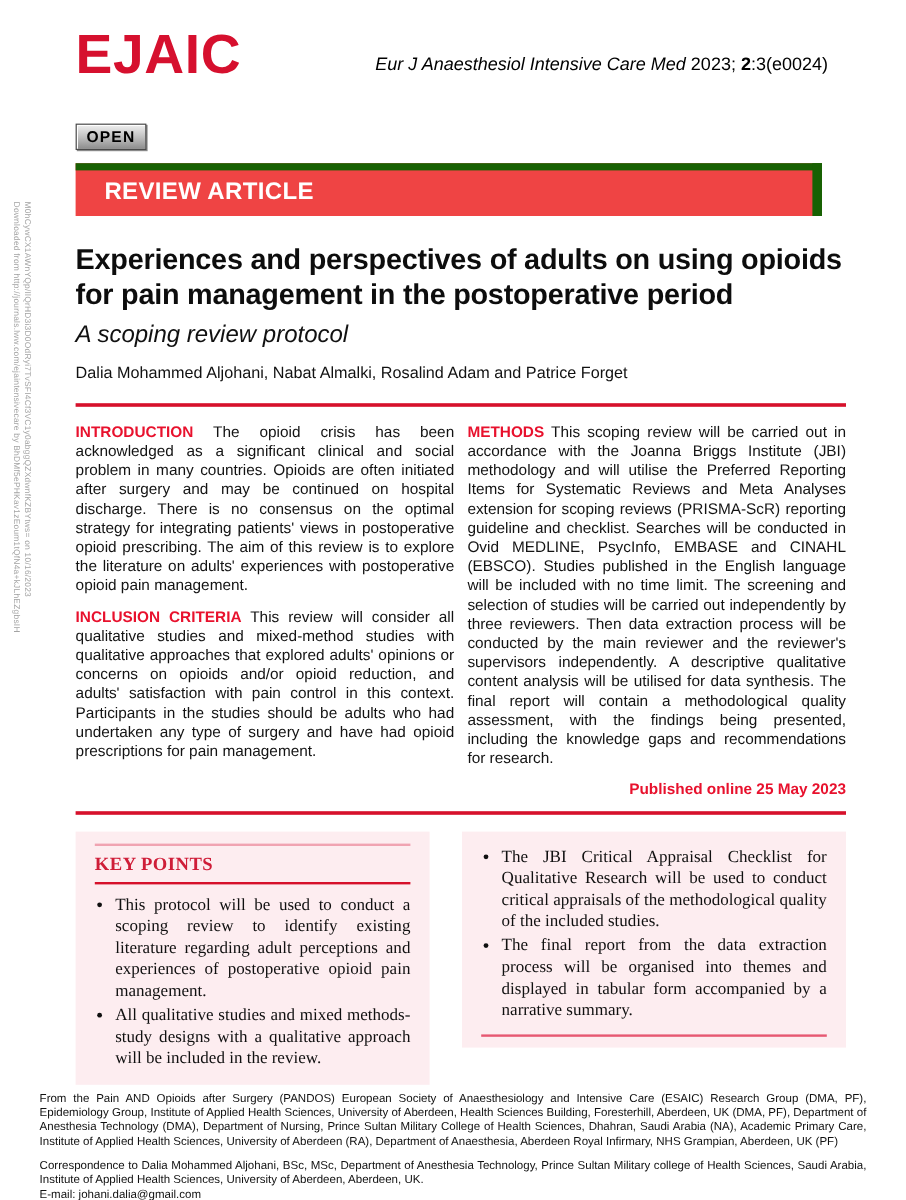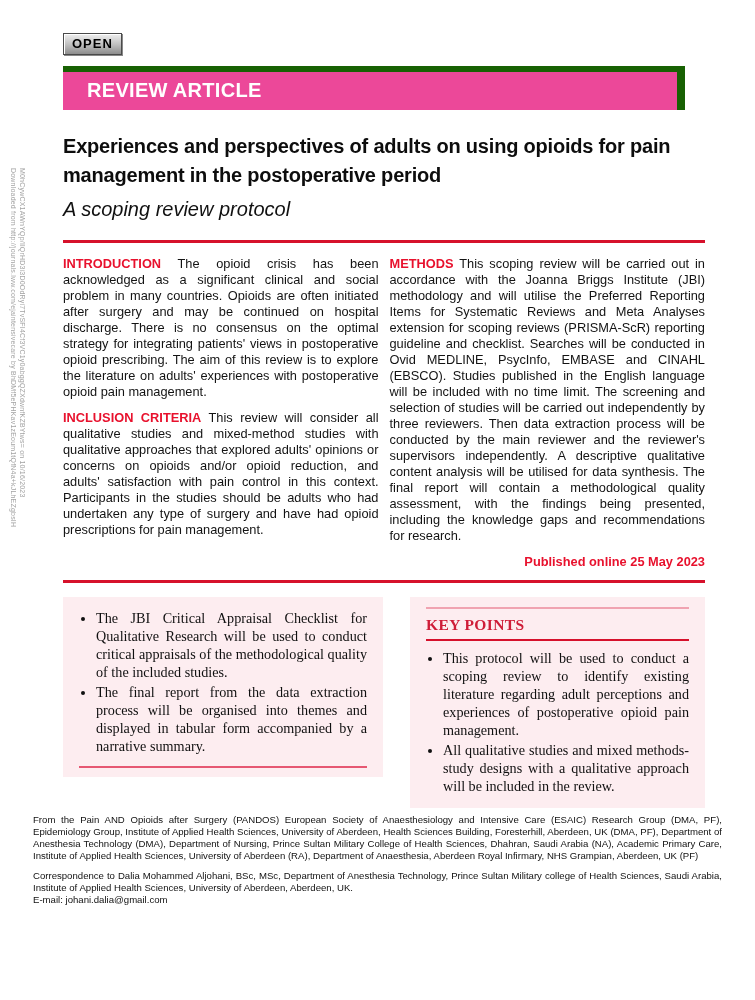--- a/index.html
+++ b/index.html
@@ -23,29 +23,29 @@
   .citation { font-size:15px; color:#000; padding-bottom:8px; padding-right:15px; white-space:nowrap; }
   .citation .cit-journal { font-style:italic; }
   .citation .cit-volume { font-weight:bold; }
   .open-badge {
     display:inline-block; margin-top:33px; padding:2px 8px 3px;
     font-size:13px; font-weight:bold; letter-spacing:1px; color:#000;
     background:linear-gradient(180deg,#f0f0f0 0%,#bdbdbd 55%,#8d8d8d 100%);
     border:1px solid #4a4a4a; box-shadow:inset 1px 1px 0 #ffffff, 1px 1px 0 #888;
   }
   .banner {
-    margin-top:11px; width:614px; background:#ec4899;
+    margin-top:11px; width:614px; background:#ef4444;
     border-top:6px solid #186103; border-right:8px solid #186103;
   }
   .banner-text {
     display:block; color:#fff; font-weight:bold; font-size:20px;
     letter-spacing:0.3px; padding:7px 0 8px 24px;
   }
   h1.title {
-    margin:22px 0 0; font-size:20px; line-height:29px; font-weight:bold;
+    margin:22px 0 0; font-size:24px; line-height:29px; font-weight:bold;
     color:#0d0d0d; letter-spacing:-0.2px;
   }
   .subtitle { margin-top:6px; font-size:20px; line-height:26px; font-style:italic; font-weight:normal; color:#111; }
   .authors { margin-top:11px; font-size:13.5px; color:#111; }
   .red-rule { border:none; border-top:3px solid #d6112b; margin:18px 0 0; }
   .red-rule.after-abstract { margin:0; }
   .abstract { display:flex; gap:11px; margin-top:13px; }
   .abs-col { width:315.5px; font-size:12.8px; line-height:16px; text-align:justify; color:#131313; }
   .abs-col p { margin:0 0 10px; }
   .abs-label { color:#e8112d; font-weight:bold; }
@@ -76,61 +76,66 @@
 
 <div class="page">
 
   <div class="watermark">
     <span>Downloaded from http://journals.lww.com/ejaintensivecare by BhDMf5ePHKav1zEoum1tQfN4a+kJLhEZgbsIH</span>
     <span>M0hCywCX1AWnYQp/IlQrHD3i3D0OdRyi7TvSFI4Cf3VC1y0abggQZXdwnfKZBYtws= on 10/16/2023</span>
   </div>
 
   <div class="content">
 
+    <div class="header-row">
+      <div class="logo">EJAIC</div>
+      <div class="citation"><i class="cit-journal">Eur J Anaesthesiol Intensive Care Med</i> <span>2023;</span> <span class="cit-volume">2</span><span>:3(e0024)</span></div>
+    </div>
 
     <span class="open-badge">OPEN</span>
 
     <div class="banner">
       <span class="banner-text">REVIEW ARTICLE</span>
     </div>
 
     <h1 class="title">Experiences and perspectives of adults on using opioids for pain management in the postoperative period</h1>
     <div class="subtitle">A scoping review protocol</div>
+    <div class="authors">Dalia Mohammed Aljohani, Nabat Almalki, Rosalind Adam and Patrice Forget</div>
 
     <hr class="red-rule">
 
     <div class="abstract">
       <div class="abs-col">
         <p><span class="abs-label">INTRODUCTION</span> <span>The opioid crisis has been acknowledged as a significant clinical and social problem in many countries. Opioids are often initiated after surgery and may be continued on hospital discharge. There is no consensus on the optimal strategy for integrating patients' views in postoperative opioid prescribing. The aim of this review is to explore the literature on adults' experiences with postoperative opioid pain management.</span></p>
         <p><span class="abs-label">INCLUSION CRITERIA</span> <span>This review will consider all qualitative studies and mixed-method studies with qualitative approaches that explored adults' opinions or concerns on opioids and/or opioid reduction, and adults' satisfaction with pain control in this context. Participants in the studies should be adults who had undertaken any type of surgery and have had opioid prescriptions for pain management.</span></p>
       </div>
       <div class="abs-col">
         <p><span class="abs-label">METHODS</span> <span>This scoping review will be carried out in accordance with the Joanna Briggs Institute (JBI) methodology and will utilise the Preferred Reporting Items for Systematic Reviews and Meta Analyses extension for scoping reviews (PRISMA-ScR) reporting guideline and checklist. Searches will be conducted in Ovid MEDLINE, PsycInfo, EMBASE and CINAHL (EBSCO). Studies published in the English language will be included with no time limit. The screening and selection of studies will be carried out independently by three reviewers. Then data extraction process will be conducted by the main reviewer and the reviewer's supervisors independently. A descriptive qualitative content analysis will be utilised for data synthesis. The final report will contain a methodological quality assessment, with the findings being presented, including the knowledge gaps and recommendations for research.</span></p>
         <p class="published">Published online 25 May 2023</p>
       </div>
     </div>
 
     <hr class="red-rule after-abstract">
 
     <div class="keypoints">
-      <div class="kp-box kp-right">
-        <ul class="kp-list">
-          <li>The JBI Critical Appraisal Checklist for Qualitative Research will be used to conduct critical appraisals of the methodological quality of the included studies.</li>
-          <li>The final report from the data extraction process will be organised into themes and displayed in tabular form accompanied by a narrative summary.</li>
-        </ul>
-        <div class="kp-bottomline"></div>
-      </div>
       <div class="kp-box kp-left">
         <div class="kp-topline"></div>
         <div class="kp-heading">KEY POINTS</div>
         <div class="kp-midline"></div>
         <ul class="kp-list">
           <li>This protocol will be used to conduct a scoping review to identify existing literature regarding adult perceptions and experiences of postoperative opioid pain management.</li>
           <li>All qualitative studies and mixed methods-study designs with a qualitative approach will be included in the review.</li>
         </ul>
+      </div>
+      <div class="kp-box kp-right">
+        <ul class="kp-list">
+          <li>The JBI Critical Appraisal Checklist for Qualitative Research will be used to conduct critical appraisals of the methodological quality of the included studies.</li>
+          <li>The final report from the data extraction process will be organised into themes and displayed in tabular form accompanied by a narrative summary.</li>
+        </ul>
+        <div class="kp-bottomline"></div>
       </div>
     </div>
 
   </div>
 
   <footer>
     <p class="f-aff">From the Pain AND Opioids after Surgery (PANDOS) European Society of Anaesthesiology and Intensive Care (ESAIC) Research Group (DMA, PF), Epidemiology Group, Institute of Applied Health Sciences, University of Aberdeen, Health Sciences Building, Foresterhill, Aberdeen, UK (DMA, PF), Department of Anesthesia Technology (DMA), Department of Nursing, Prince Sultan Military College of Health Sciences, Dhahran, Saudi Arabia (NA), Academic Primary Care, Institute of Applied Health Sciences, University of Aberdeen (RA), Department of Anaesthesia, Aberdeen Royal Infirmary, NHS Grampian, Aberdeen, UK (PF)</p>
     <p class="f-corr">Correspondence to Dalia Mohammed Aljohani, BSc, MSc, Department of Anesthesia Technology, Prince Sultan Military college of Health Sciences, Saudi Arabia, Institute of Applied Health Sciences, University of Aberdeen, Aberdeen, UK.</p>
     <p>E-mail: johani.dalia@gmail.com</p>
 

